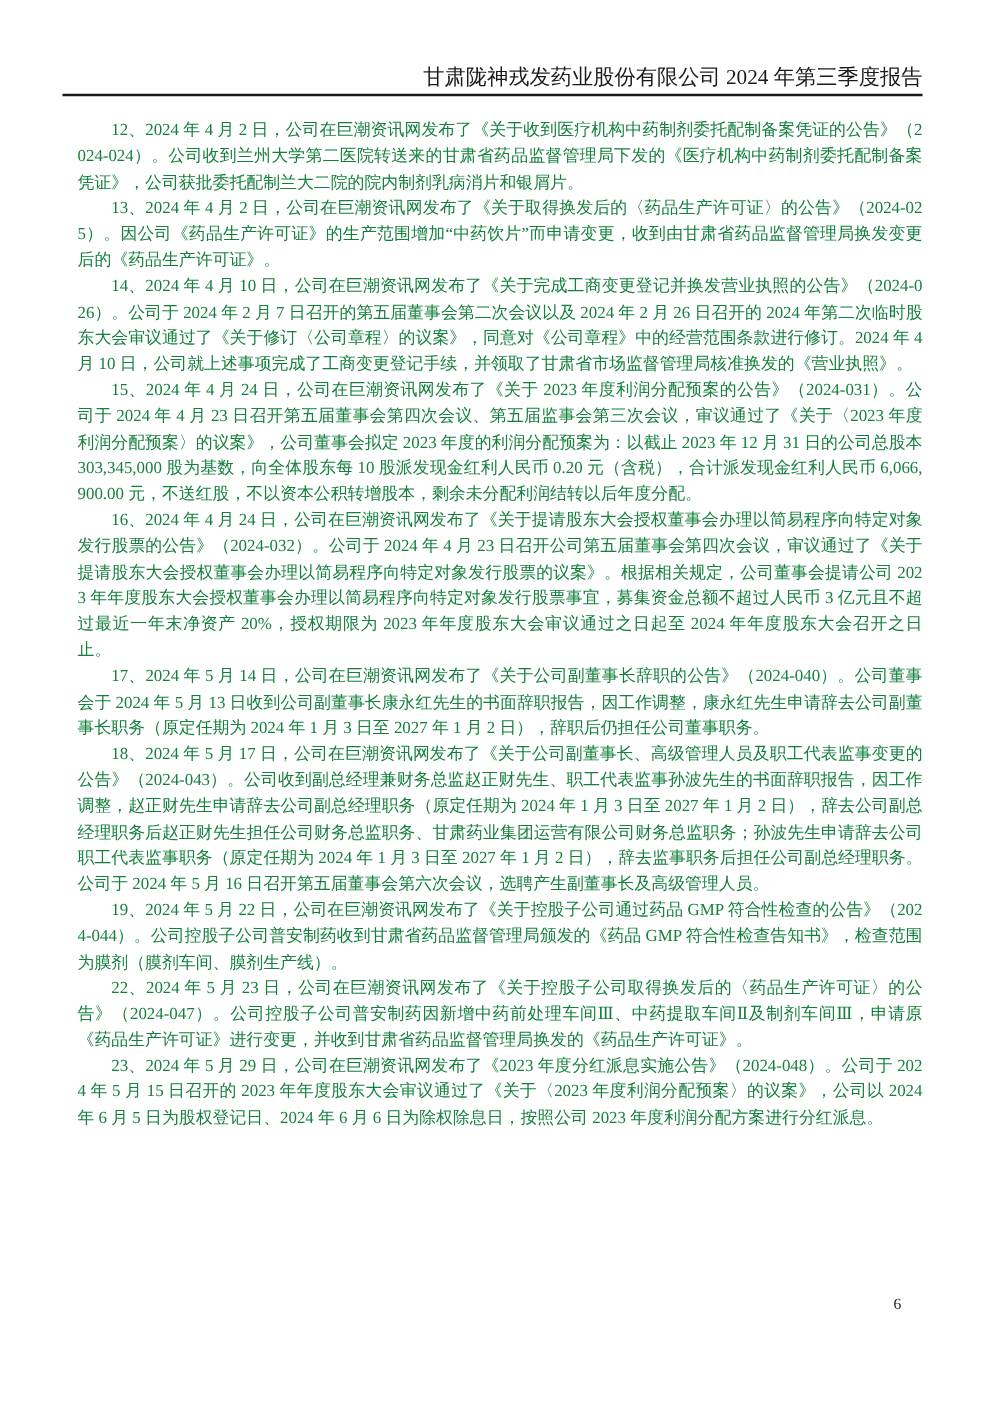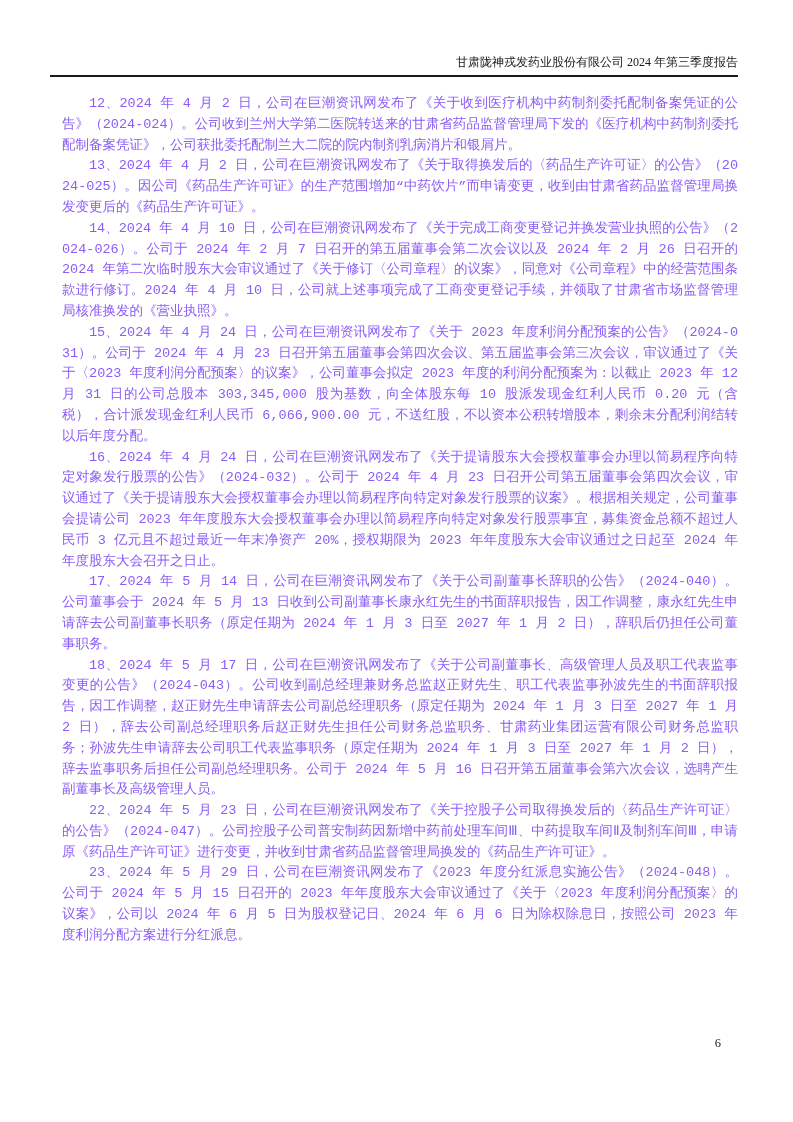--- a/index.html
+++ b/index.html
@@ -15,36 +15,35 @@
     background: #ffffff;
     overflow: hidden;
     color: #111111;
   }
   .header {
     position: absolute;
     top: 54px;
     left: 50px;
     right: 55px;
     text-align: right;
-    font-size: 12px;
+    font-size: 17px;
     line-height: 16px;
     color: #1a1a1a;
     border-bottom: 2px solid #1a1a1a;
     padding-bottom: 5px;
   }
   .content {
     position: absolute;
     top: 94px;
     left: 62px;
     right: 55px;
     font-size: 13.5px;
     line-height: 20.8px;
-    color: #8b5cf6;
+    color: #15803d;
     text-align: justify;
-    font-family: Liberation Mono, monospace;
   }
   .content p {
     margin: 0;
     padding: 0;
     text-indent: 2em;
     word-break: break-all;
   }
   .footer {
     position: absolute;
     top: 1036px;
@@ -63,20 +62,21 @@
   </div>
 
   <div class="content">
     <p>12、2024 年 4 月 2 日，公司在巨潮资讯网发布了《关于收到医疗机构中药制剂委托配制备案凭证的公告》（2024-024）。公司收到兰州大学第二医院转送来的甘肃省药品监督管理局下发的《医疗机构中药制剂委托配制备案凭证》，公司获批委托配制兰大二院的院内制剂乳病消片和银屑片。</p>
     <p>13、2024 年 4 月 2 日，公司在巨潮资讯网发布了《关于取得换发后的〈药品生产许可证〉的公告》（2024-025）。因公司《药品生产许可证》的生产范围增加“中药饮片”而申请变更，收到由甘肃省药品监督管理局换发变更后的《药品生产许可证》。</p>
     <p>14、2024 年 4 月 10 日，公司在巨潮资讯网发布了《关于完成工商变更登记并换发营业执照的公告》（2024-026）。公司于 2024 年 2 月 7 日召开的第五届董事会第二次会议以及 2024 年 2 月 26 日召开的 2024 年第二次临时股东大会审议通过了《关于修订〈公司章程〉的议案》，同意对《公司章程》中的经营范围条款进行修订。2024 年 4 月 10 日，公司就上述事项完成了工商变更登记手续，并领取了甘肃省市场监督管理局核准换发的《营业执照》。</p>
     <p>15、2024 年 4 月 24 日，公司在巨潮资讯网发布了《关于 2023 年度利润分配预案的公告》（2024-031）。公司于 2024 年 4 月 23 日召开第五届董事会第四次会议、第五届监事会第三次会议，审议通过了《关于〈2023 年度利润分配预案〉的议案》，公司董事会拟定 2023 年度的利润分配预案为：以截止 2023 年 12 月 31 日的公司总股本 303,345,000 股为基数，向全体股东每 10 股派发现金红利人民币 0.20 元（含税），合计派发现金红利人民币 6,066,900.00 元，不送红股，不以资本公积转增股本，剩余未分配利润结转以后年度分配。</p>
     <p>16、2024 年 4 月 24 日，公司在巨潮资讯网发布了《关于提请股东大会授权董事会办理以简易程序向特定对象发行股票的公告》（2024-032）。公司于 2024 年 4 月 23 日召开公司第五届董事会第四次会议，审议通过了《关于提请股东大会授权董事会办理以简易程序向特定对象发行股票的议案》。根据相关规定，公司董事会提请公司 2023 年年度股东大会授权董事会办理以简易程序向特定对象发行股票事宜，募集资金总额不超过人民币 3 亿元且不超过最近一年末净资产 20%，授权期限为 2023 年年度股东大会审议通过之日起至 2024 年年度股东大会召开之日止。</p>
     <p>17、2024 年 5 月 14 日，公司在巨潮资讯网发布了《关于公司副董事长辞职的公告》（2024-040）。公司董事会于 2024 年 5 月 13 日收到公司副董事长康永红先生的书面辞职报告，因工作调整，康永红先生申请辞去公司副董事长职务（原定任期为 2024 年 1 月 3 日至 2027 年 1 月 2 日），辞职后仍担任公司董事职务。</p>
     <p>18、2024 年 5 月 17 日，公司在巨潮资讯网发布了《关于公司副董事长、高级管理人员及职工代表监事变更的公告》（2024-043）。公司收到副总经理兼财务总监赵正财先生、职工代表监事孙波先生的书面辞职报告，因工作调整，赵正财先生申请辞去公司副总经理职务（原定任期为 2024 年 1 月 3 日至 2027 年 1 月 2 日），辞去公司副总经理职务后赵正财先生担任公司财务总监职务、甘肃药业集团运营有限公司财务总监职务；孙波先生申请辞去公司职工代表监事职务（原定任期为 2024 年 1 月 3 日至 2027 年 1 月 2 日），辞去监事职务后担任公司副总经理职务。公司于 2024 年 5 月 16 日召开第五届董事会第六次会议，选聘产生副董事长及高级管理人员。</p>
+    <p>19、2024 年 5 月 22 日，公司在巨潮资讯网发布了《关于控股子公司通过药品 GMP 符合性检查的公告》（2024-044）。公司控股子公司普安制药收到甘肃省药品监督管理局颁发的《药品 GMP 符合性检查告知书》，检查范围为膜剂（膜剂车间、膜剂生产线）。</p>
     <p>22、2024 年 5 月 23 日，公司在巨潮资讯网发布了《关于控股子公司取得换发后的〈药品生产许可证〉的公告》（2024-047）。公司控股子公司普安制药因新增中药前处理车间Ⅲ、中药提取车间Ⅱ及制剂车间Ⅲ，申请原《药品生产许可证》进行变更，并收到甘肃省药品监督管理局换发的《药品生产许可证》。</p>
     <p>23、2024 年 5 月 29 日，公司在巨潮资讯网发布了《2023 年度分红派息实施公告》（2024-048）。公司于 2024 年 5 月 15 日召开的 2023 年年度股东大会审议通过了《关于〈2023 年度利润分配预案〉的议案》，公司以 2024 年 6 月 5 日为股权登记日、2024 年 6 月 6 日为除权除息日，按照公司 2023 年度利润分配方案进行分红派息。</p>
   </div>
 
   <div class="footer">
     <span>6</span>
   </div>
 
 </div>
 

